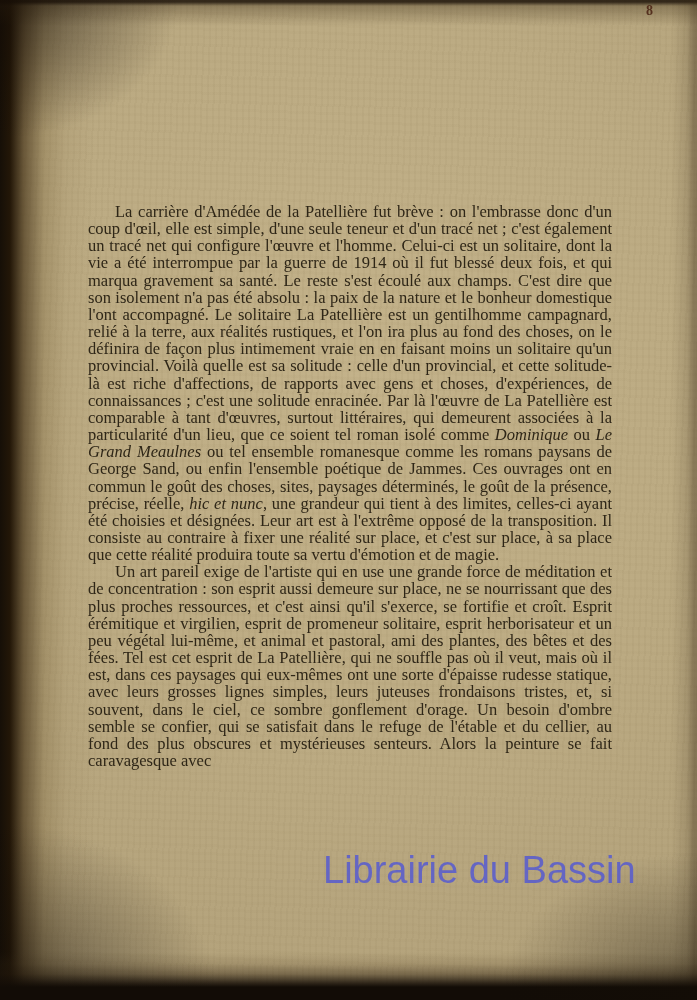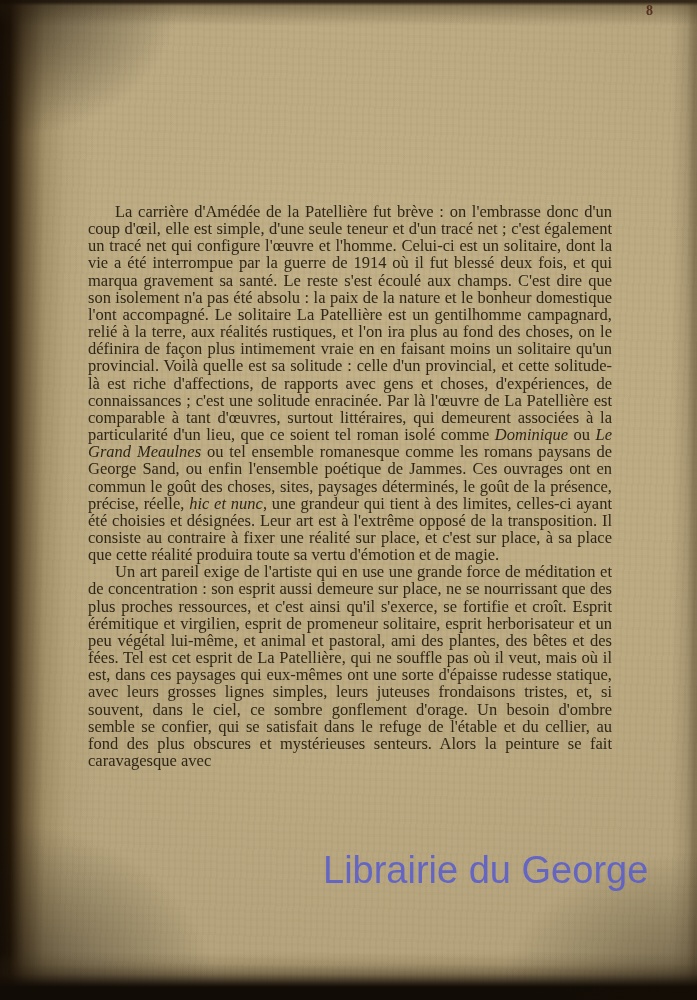--- a/index.html
+++ b/index.html
@@ -99,14 +99,14 @@
 
   <div class="gutter"></div>
   <div class="top-edge"></div>
   <div class="right-edge"></div>
   <div class="bottom-band"></div>
   <div class="corner-tl"></div>
   <div class="corner-bl"></div>
   <div class="corner-br"></div>
 
   <div class="page-number">8</div>
-  <div class="watermark">Librairie du George</div>
+  <div class="watermark">Librairie du Bassin</div>
 </div>
 
 </body></html>

